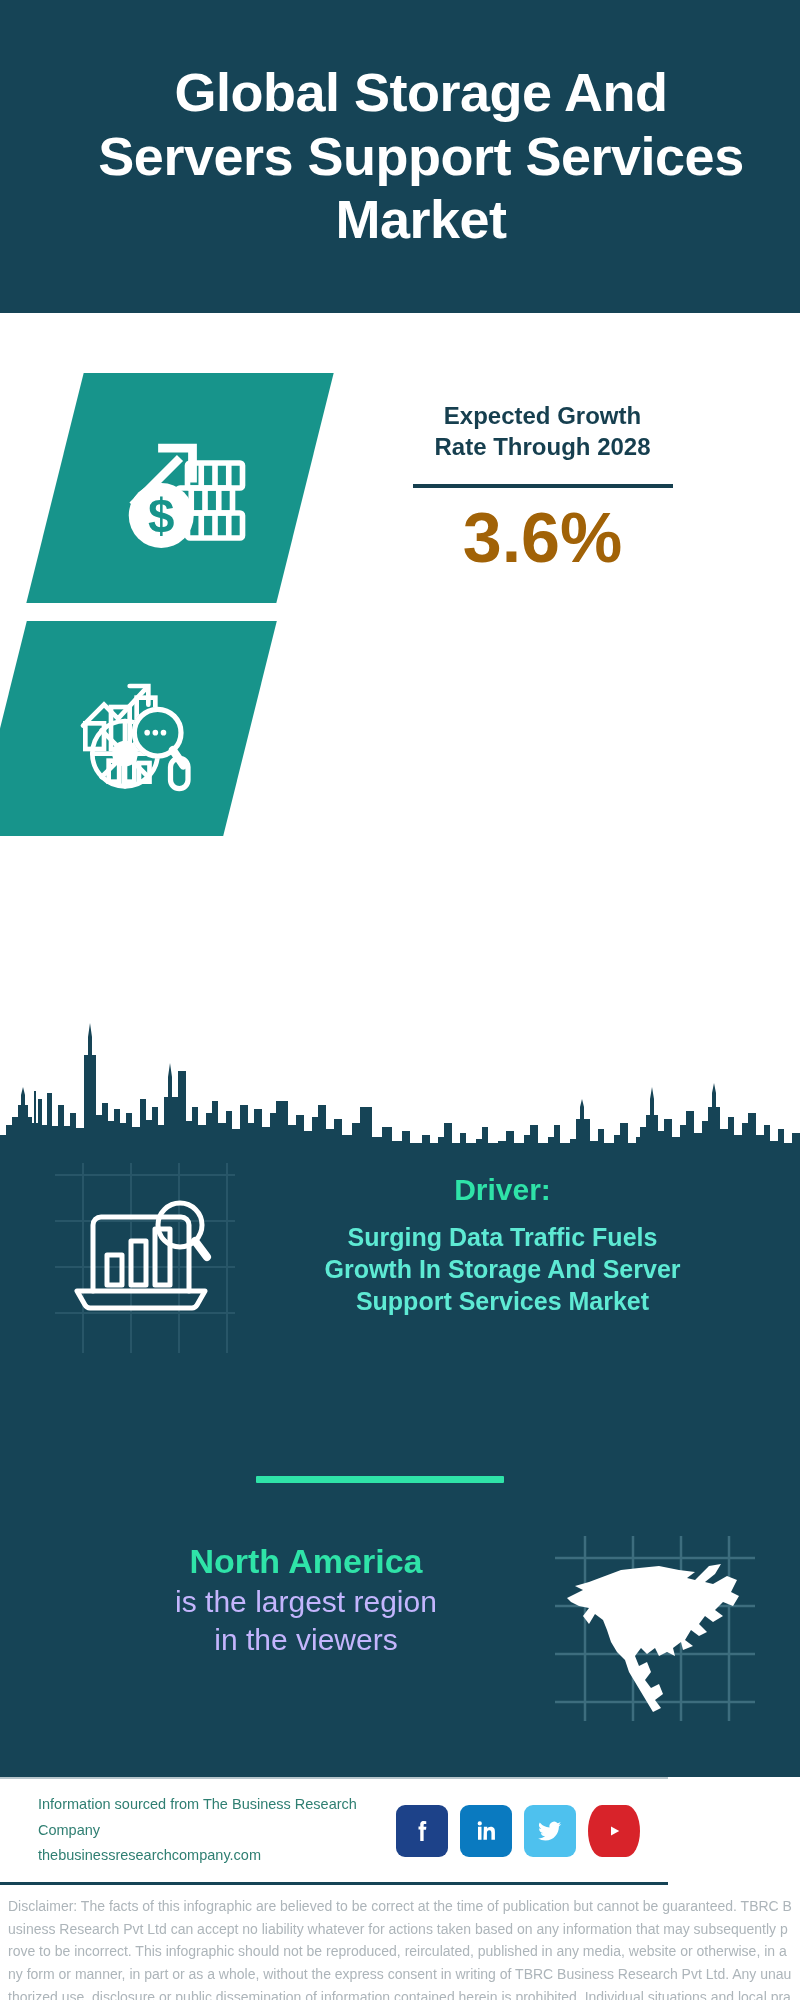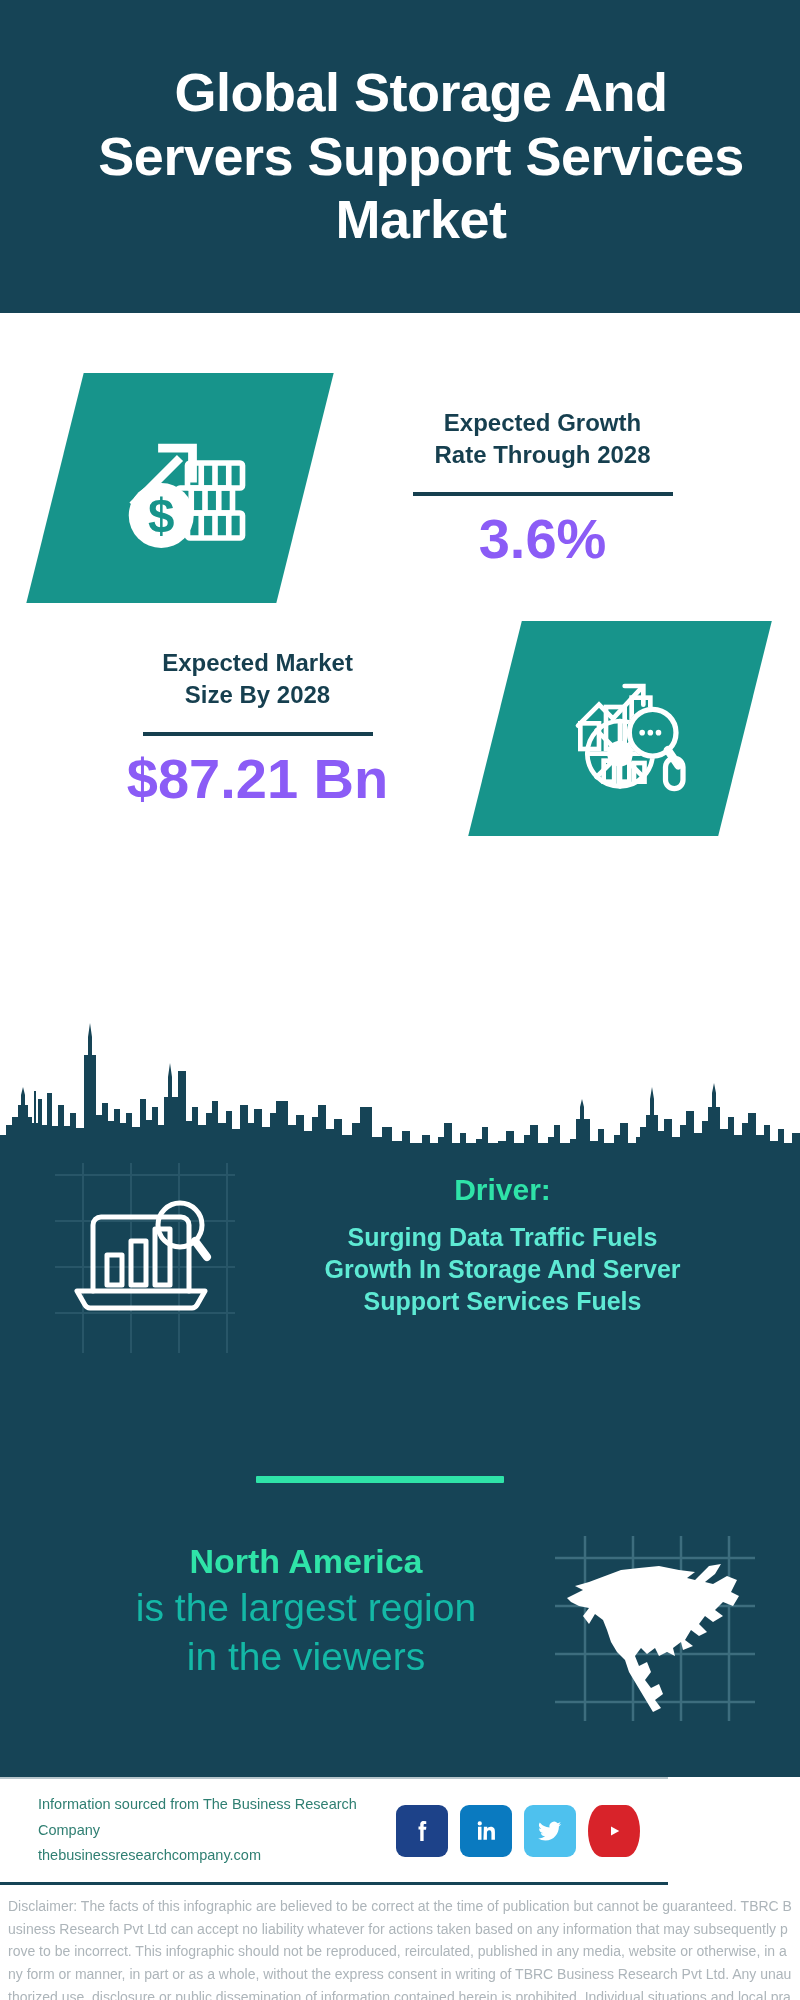--- a/index.html
+++ b/index.html
@@ -85,22 +85,22 @@
     line-height: 1.3;
   }
   .stat-rule {
     width: 260px;
     height: 4px;
     background: #163f4f;
     margin: 22px auto 14px auto;
   }
   .stat-rule.short { width: 230px; }
   .stat-value {
-    color: #8b5cf6;
-    font-size: 56px;
+    color: #a16207;
+    font-size: 70px;
     font-weight: bold;
     line-height: 1.05;
   }
 
   
   .row-size {
     position: absolute;
     top: 280px; left: 0;
     width: 800px;
     height: 270px;
@@ -189,22 +189,22 @@
     text-align: center;
     padding: 12px 0 0 57px;
   }
   .region-name {
     color: #2fe3a8;
     font-size: 34px;
     font-weight: bold;
     line-height: 1.25;
   }
   .region-sub {
-    color: #14b8a6;
-    font-size: 39px;
+    color: #c4b5fd;
+    font-size: 30px;
     font-weight: normal;
     line-height: 1.28;
   }
   .map-wrap {
     position: relative;
     width: 200px;
     height: 185px;
     flex: none;
     margin-right: 45px;
     margin-top: 8px;
@@ -298,26 +298,20 @@
       </div>
       <div class="stat-block">
         <div class="stat-label">Expected Growth</div>
         <div class="stat-label">Rate Through 2028</div>
         <div class="stat-rule"></div>
         <div class="stat-value">3.6%</div>
       </div>
     </div>
 
     <div class="row-size">
-      <div class="stat-block">
-        <div class="stat-label">Expected Market</div>
-        <div class="stat-label">Size By 2028</div>
-        <div class="stat-rule short"></div>
-        <div class="stat-value">$87.21 Bn</div>
-      </div>
       <div class="tile-right">
         <div class="para"></div>
         <div class="para-inner">
           <svg width="140" height="140" viewBox="0 0 120 120">
             <g stroke="#fff" stroke-width="4" fill="none" stroke-linecap="round">
               <path d="M24 58 L42 40 L54 52 L78 26"></path>
               <path d="M64 24 L80 24 L80 40"></path>
               <rect x="26" y="56" width="16" height="22"></rect>
               <rect x="48" y="42" width="16" height="36"></rect>
               <rect x="70" y="34" width="16" height="44"></rect>
@@ -380,21 +374,21 @@
             <rect x="120" y="66" width="15" height="56"></rect>
             <circle cx="145" cy="62" r="22"></circle>
             <path d="M160 78 L172 94" stroke-width="8"></path>
           </g>
         </svg>
       </div>
       <div class="driver-text">
         <div class="driver-heading">Driver:</div>
         <div class="driver-body">Surging Data Traffic Fuels</div>
         <div class="driver-body">Growth In Storage And Server</div>
-        <div class="driver-body">Support Services Fuels</div>
+        <div class="driver-body">Support Services Market</div>
       </div>
     </div>
 
     <div class="divider"></div>
 
     <div class="region-row">
       <div class="region-text">
         <div class="region-name">North America</div>
         <div class="region-sub">is the largest region</div>
         <div class="region-sub">in the viewers</div>

